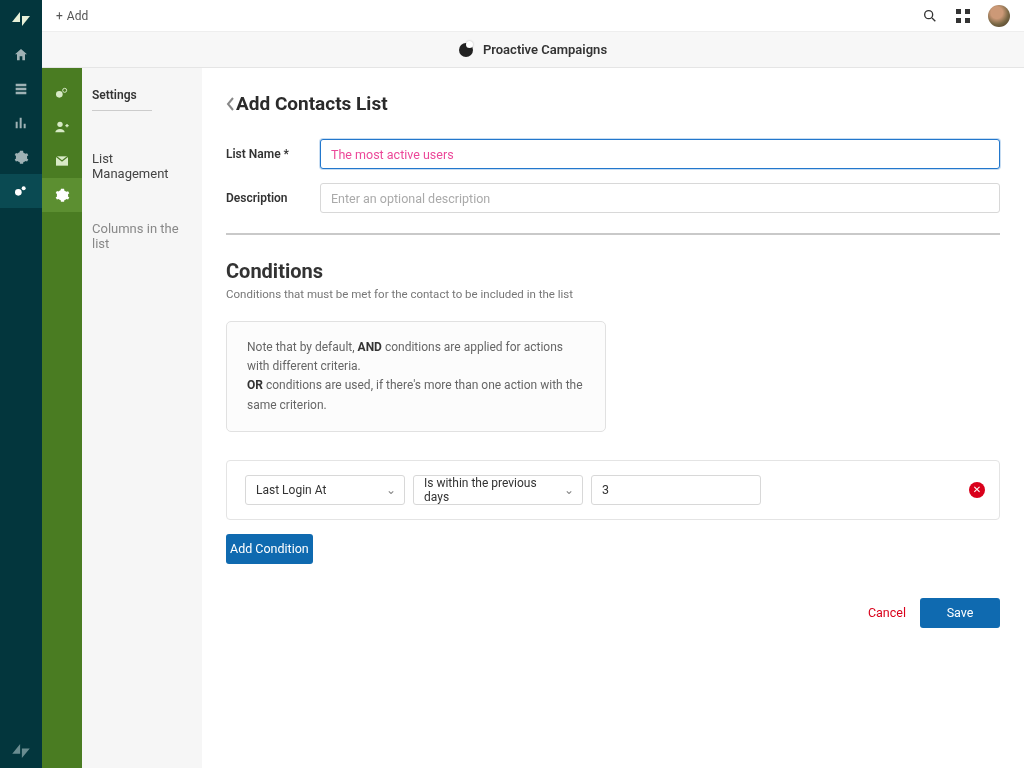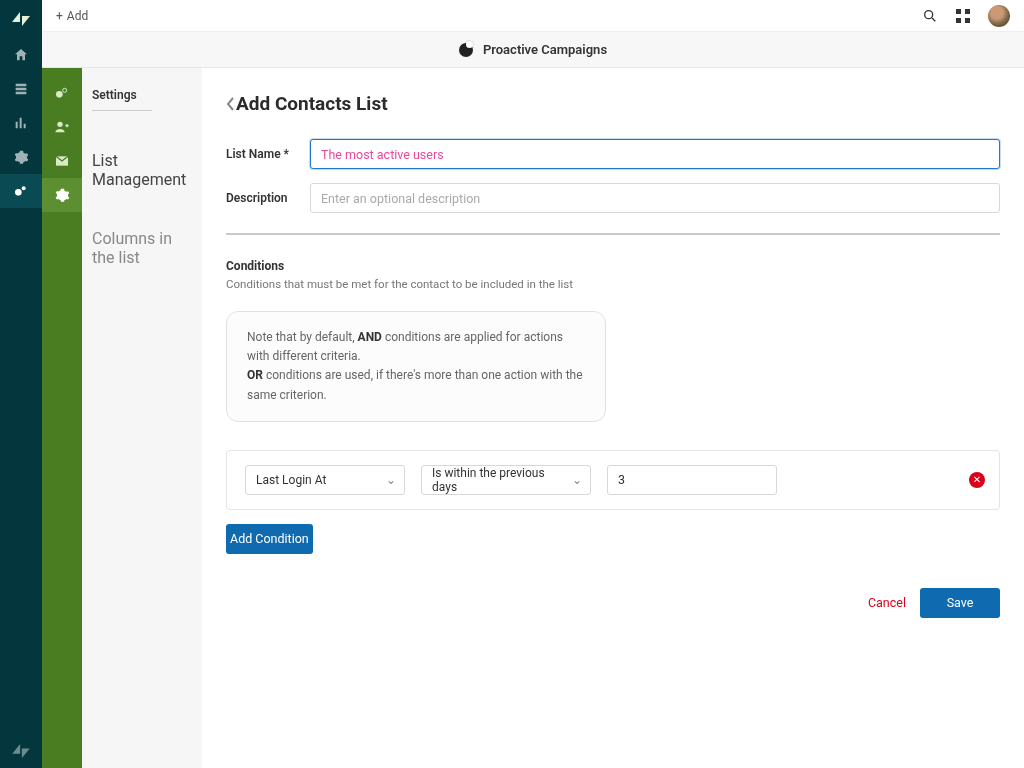--- a/index.html
+++ b/index.html
@@ -23,21 +23,21 @@
   }
   .rail-green .gitem { width:40px; height:34px; display:flex; align-items:center; justify-content:center; color:#d8eac6; cursor:pointer; }
   .rail-green .gitem.active { background:#5c8f31; color:#fff; }
 
   
   .sidebar {
     width:120px; background:#f6f6f6; padding: 20px 10px; font-size:12px; color:#555;
   }
   .sidebar .title { font-weight:600; color:#333; margin-bottom:8px; }
   .sidebar .divider { border-bottom:1px solid #ccc; margin-bottom:14px; width:60px;}
-  .sidebar .link { display:block; margin-bottom:6px; color:#444; cursor:pointer; font-size:16px;margin-top:40px;}
+  .sidebar .link { display:block; margin-bottom:6px; color:#444; cursor:pointer; font-size:13px;margin-top:40px;}
   .sidebar .link.sub { color:#888; }
 
   
   .maincol { flex:1; display:flex; flex-direction:column; }
 
   
   .topbar { height:32px; display:flex; align-items:center; padding:0 14px; font-size:12px; color:#555; position:relative; border-bottom:1px solid #eee;}
   .topbar .add { cursor:pointer; display:flex; align-items:center; gap:4px; }
   .topbar .right { position:absolute; right:14px; display:flex; align-items:center; gap:18px; }
   .topbar .avatar { width:22px;height:22px;border-radius:50%; background:radial-gradient(circle at 40% 35%, #c97 0 30%, #764 60%, #432 100%);}
@@ -46,42 +46,42 @@
   .apphead { height:36px; display:flex; align-items:center; gap:10px; padding:0 14px; font-size:13px; font-weight:600; color:#333; background:#f7f7f7; border-bottom:1px solid #e5e5e5;justify-content:center;}
   .apphead .dot { width:14px;height:14px;border-radius:50%; background:#222; position:relative;}
   .apphead .dot::after{content:"";position:absolute;width:7px;height:7px;border-radius:50%;background:#fff;left:7px;top:-2px;box-shadow:0 0 2px rgba(0,0,0,.3);}
 
   
   .content { flex:1; padding: 24px 24px 24px 24px; overflow:auto; }
   .page-title-row { display:flex; align-items:center; margin-bottom:24px;}
   .page-title-row .back { color:#888; cursor:pointer; font-size:16px;}
   .page-title { font-size:19px; font-weight:700; color:#2b2b2b;}
 
-  .form-row { display:flex; align-items:center; gap:18px; margin-bottom:14px; }
+  .form-row { display:flex; align-items:center; gap:28px; margin-bottom:14px; }
   .form-row .label { width:66px; font-size:12px; font-weight:600; color:#333; flex-shrink:0;}
   .form-row .field { flex:1; }
   .input {
     width:100%; height:30px; border:1px solid #d8d8d8; border-radius:3px; padding:0 10px; font-size:12.5px;
     background:#fff; color:#ec4899;
   }
   .input.focused { border-color:#2277cc; box-shadow:0 0 0 1px rgba(34,119,204,.25);}
   .input::placeholder{color:#aaa;}
 
   .hr { border:none;border-top:2px solid #c9c9c9; margin:20px 0 24px 0;}
 
-  .section-title { font-size:12px; font-weight:700; color:#333; margin-bottom:4px;}
+  .section-title { font-size:20px; font-weight:700; color:#333; margin-bottom:4px;}
   .section-sub { font-size:11.5px; color:#777; margin-bottom:20px;}
 
   .note-card {
-    width:380px; border:1px solid #e1e1e1; border-radius:12px; background:#fcfcfc; padding:16px 20px; font-size:12px; color:#666; line-height:1.6;
+    width:380px; border:1px solid #e1e1e1; border-radius:5px; background:#fcfcfc; padding:16px 20px; font-size:12px; color:#666; line-height:1.6;
     margin-bottom:28px;
   }
   .note-card strong{color:#333;}
 
-  .cond-outer { border:1px solid #e4e4e4; border-radius:4px; padding:14px 18px; display:flex; align-items:center; gap:16px; position:relative; margin-bottom:14px;}
+  .cond-outer { border:1px solid #e4e4e4; border-radius:4px; padding:14px 18px; display:flex; align-items:center; gap:8px; position:relative; margin-bottom:14px;}
   .select {
     height:30px; border:1px solid #d8d8d8; border-radius:3px; padding:0 28px 0 10px; font-size:12px; background:#fff; color:#333;
     display:flex; align-items:center; position:relative; cursor:pointer; min-width:160px;
   }
   .select .chev { position:absolute; right:8px; color:#888; pointer-events:none;}
   .valbox { height:30px; border:1px solid #d8d8d8; border-radius:3px; padding:0 10px; font-size:12.5px; background:#fff; color:#333; width:170px;}
   .del-cond { position:absolute; right:14px; width:16px;height:16px;border-radius:50%;background:#d9001b;color:#fff;display:flex;align-items:center;justify-content:center;font-size:10px;cursor:pointer;}
 
   .btn { height:30px; padding:0 4px; border:none; border-radius:3px; font-size:12.5px; cursor:pointer; display:inline-flex; align-items:center; justify-content:center;}
   .btn.primary { background:#0f6ab0; color:#fff; }

